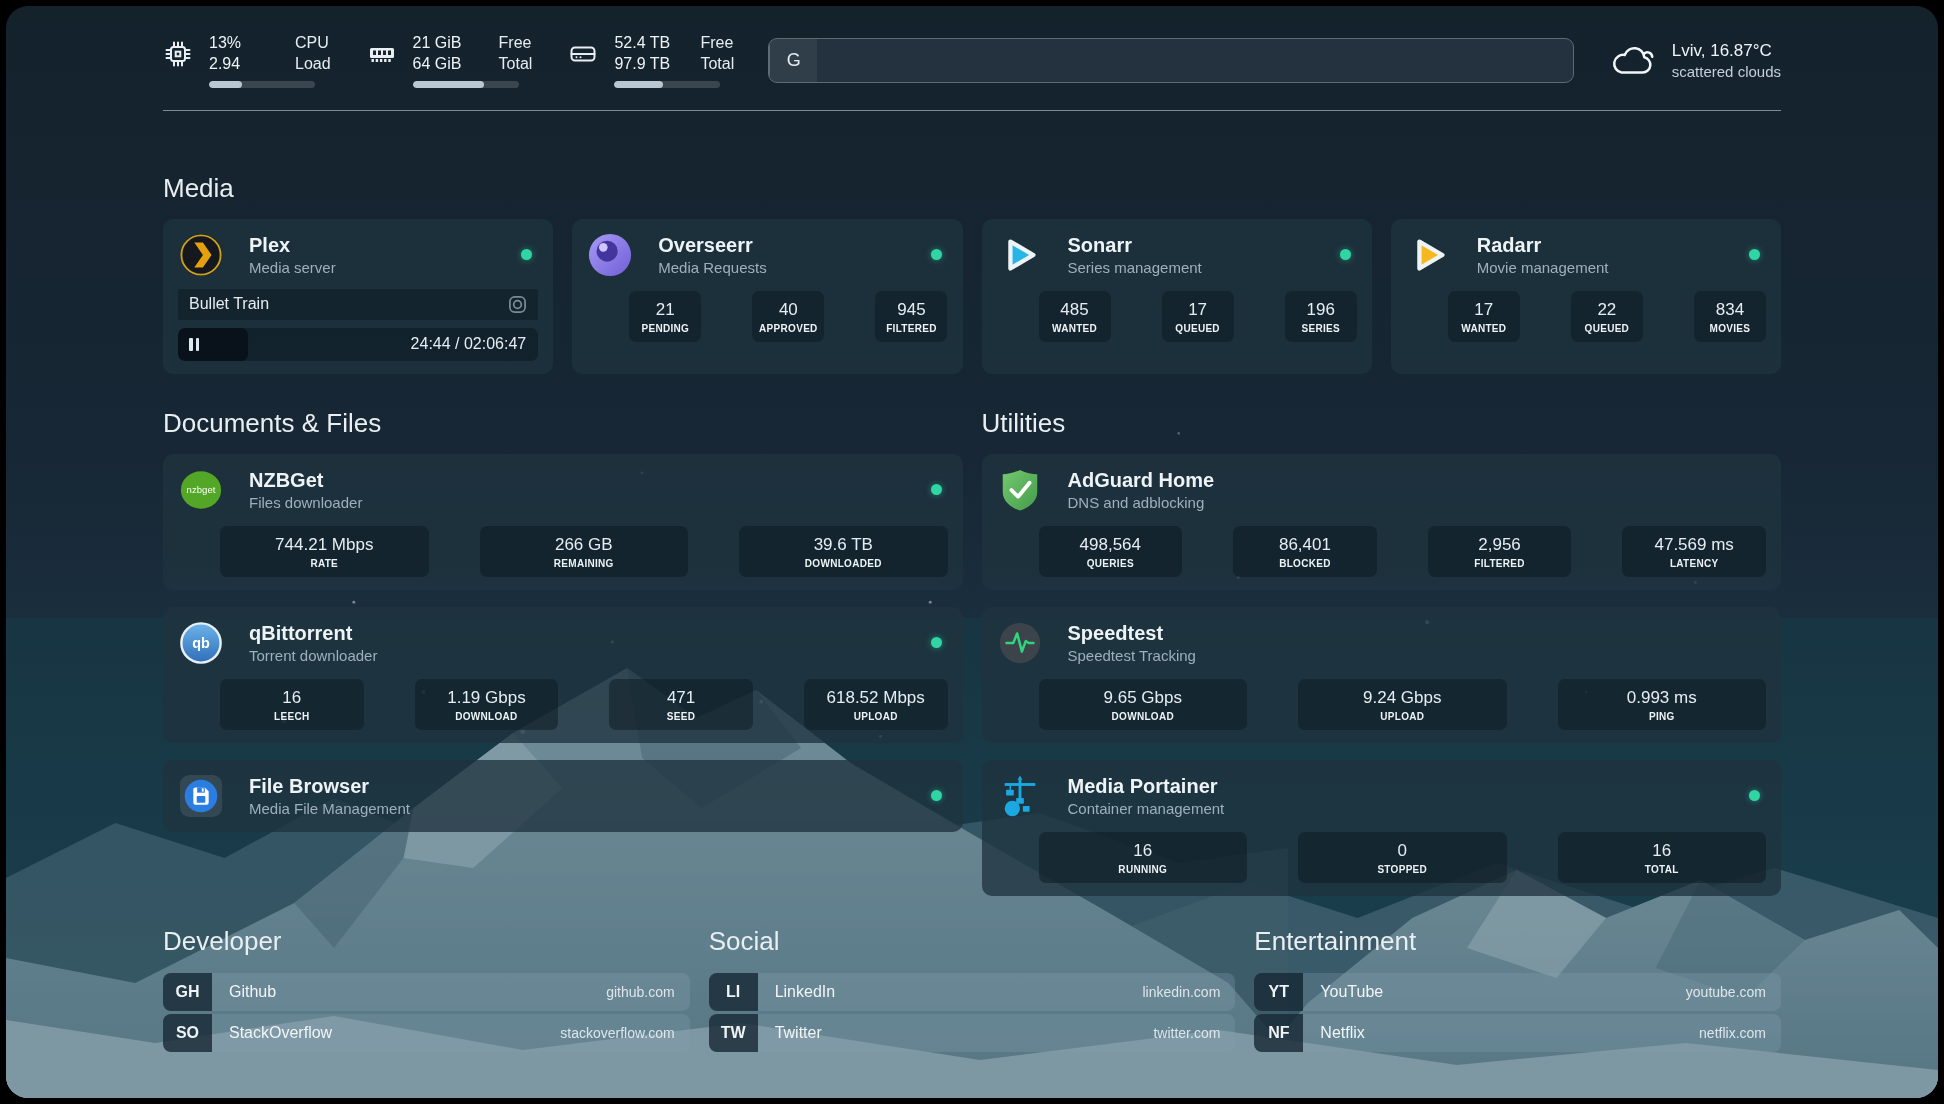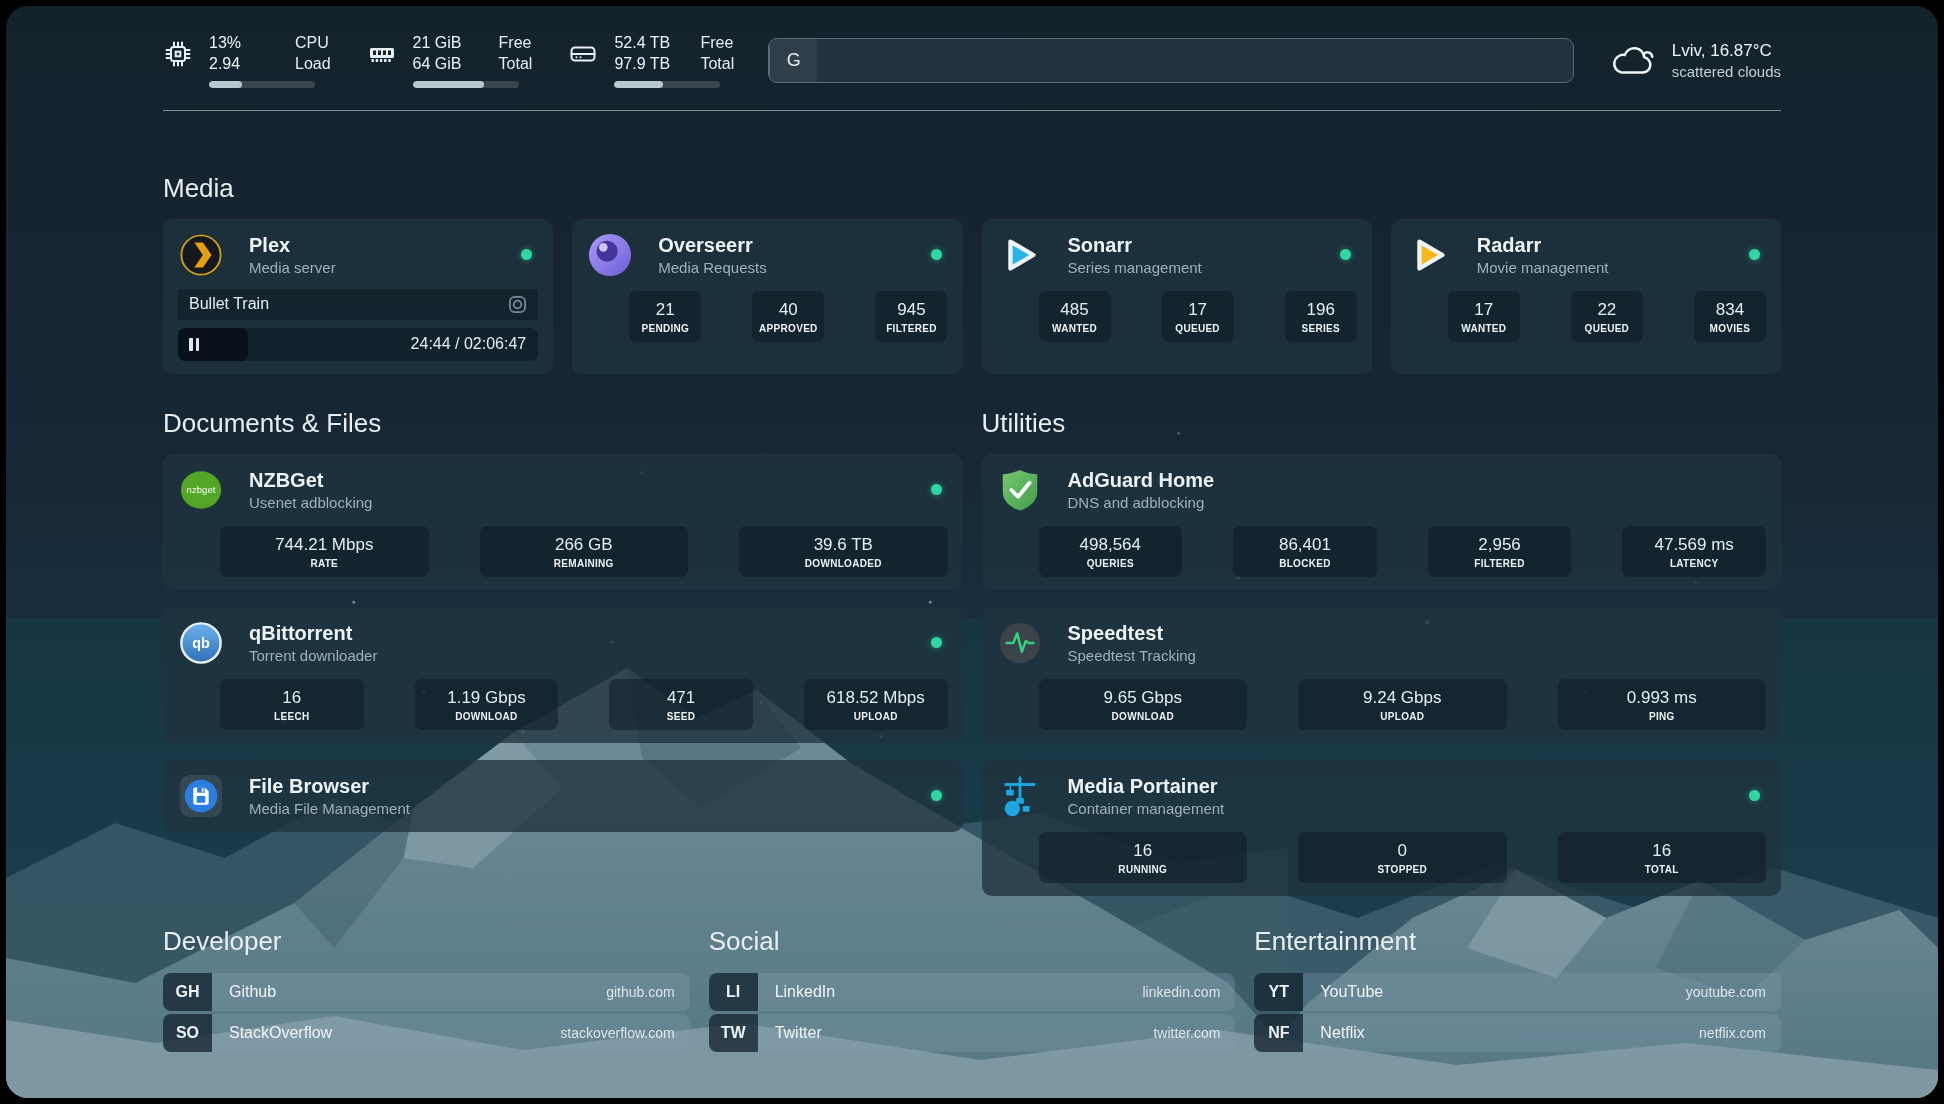--- a/index.html
+++ b/index.html
@@ -350,21 +350,21 @@
         <div class="col-cards">
 
           <div class="svc-card">
             <div class="svc-head">
               <svg class="svc-icon" viewBox="0 0 48 48">
                 <ellipse cx="24" cy="24" rx="21" ry="19.5" fill="#53a626"></ellipse>
                 <text x="24" y="27.5" text-anchor="middle" font-size="10" fill="#ffffff" font-family="Liberation Sans, sans-serif">nzbget</text>
               </svg>
               <div>
                 <div class="svc-name">NZBGet</div>
-                <div class="svc-sub">Usenet adblocking</div>
+                <div class="svc-sub">Files downloader</div>
               </div>
               <span class="dot"></span>
             </div>
             <div class="stats">
               <div class="stat">
                 <div class="stat-v">744.21 Mbps</div>
                 <div class="stat-l">RATE</div>
               </div>
               <div class="stat">
                 <div class="stat-v">266 GB</div>

